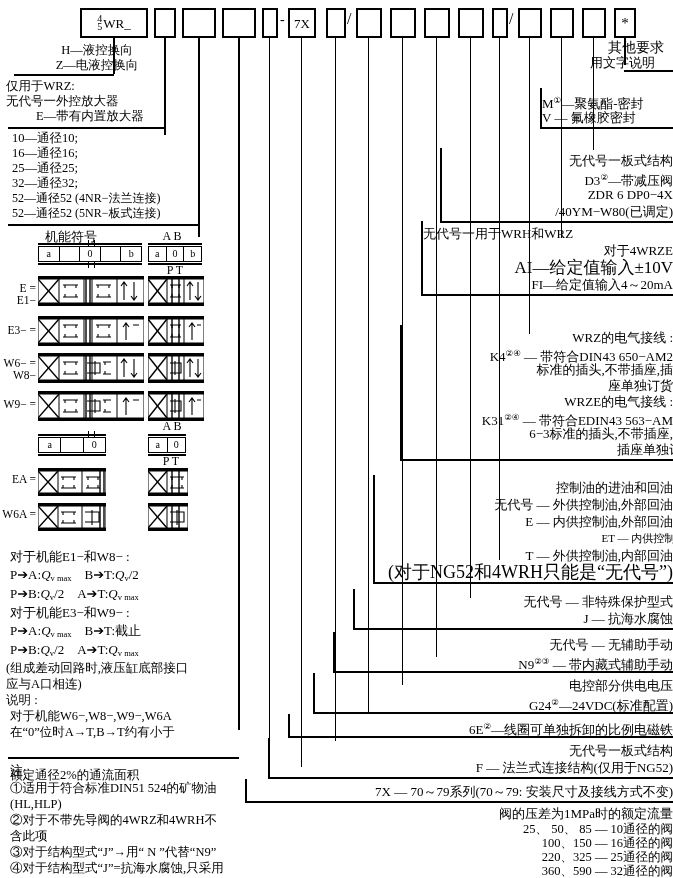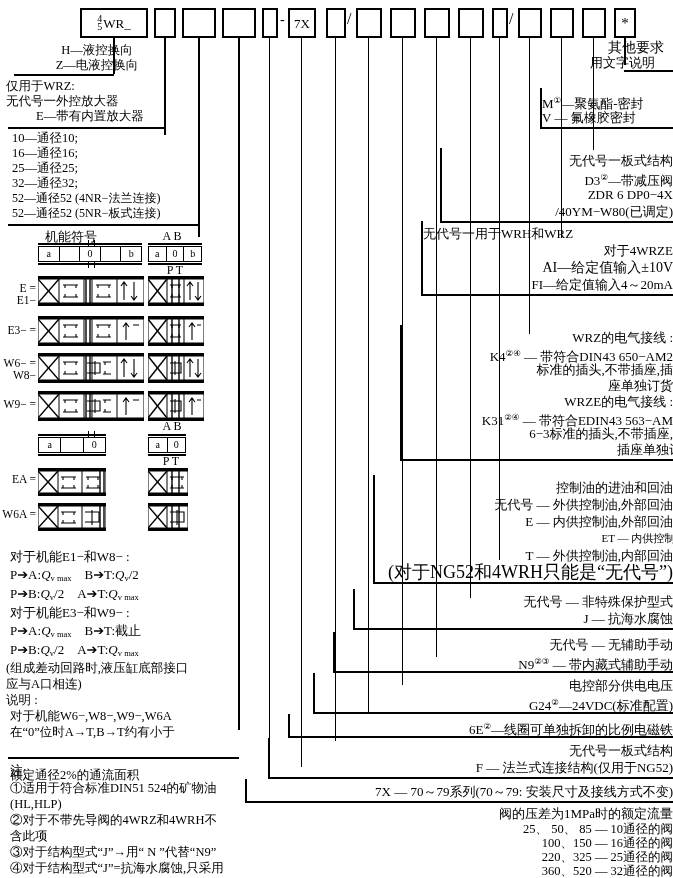--- a/index.html
+++ b/index.html
@@ -451,21 +451,21 @@
   </div>
   <div class="tb r" style="left:433px;top:187px;width:240px;font-size:13px;">ZDR 6 DP0−4X</div>
   <div class="tb r" style="left:433px;top:204px;width:240px;font-size:13px;">/40YM−W80(已调定)</div>
   <div class="hline2" style="left:440px;top:221px;width:233px;"></div>
   <div class="vline2" style="left:440px;top:148px;height:73px;"></div>
 </div>
 
 <div>
   <div class="tb" style="left:423px;top:226px;font-size:13px;">无代号一用于WRH和WRZ</div>
   <div class="tb r" style="left:423px;top:243px;width:250px;font-size:13px;">对于4WRZE</div>
-  <div class="tb r" style="left:423px;top:260px;width:250px;font-size:14px;">AI—给定值输入±10V</div>
+  <div class="tb r" style="left:423px;top:260px;width:250px;font-size:17px;">AI—给定值输入±10V</div>
   <div class="tb r" style="left:423px;top:277px;width:250px;font-size:13px;">FI—给定值输入4～20mA</div>
   <div class="hline2" style="left:421px;top:294px;width:252px;"></div>
   <div class="vline2" style="left:421px;top:221px;height:73px;"></div>
 </div>
 
 <div>
   <div class="tb r" style="left:400px;top:330px;width:273px;font-size:13px;">WRZ的电气接线 :</div>
   <div class="tb r" style="left:400px;top:346px;width:273px;font-size:13px;">
     K4<span class="cirnum">②④</span> — 带符合DIN43 650−AM2
   </div>
@@ -536,15 +536,15 @@
   <div class="tb r" style="left:245px;top:784px;width:428px;font-size:13px;">7X — 70～79系列(70～79: 安装尺寸及接线方式不变)</div>
   <div class="hline2" style="left:245px;top:801px;width:428px;"></div>
   <div class="vline2" style="left:245px;top:779px;height:22px;"></div>
 </div>
 
 <div>
   <div class="tb r" style="left:273px;top:806px;width:400px;font-size:13px;">阀的压差为1MPa时的额定流量</div>
   <div class="tb r" style="left:273px;top:822px;width:400px;font-size:12.5px;">25、 50、  85 — 10通径的阀</div>
   <div class="tb r" style="left:273px;top:836px;width:400px;font-size:12.5px;">100、150 — 16通径的阀</div>
   <div class="tb r" style="left:273px;top:850px;width:400px;font-size:12.5px;">220、325 — 25通径的阀</div>
-  <div class="tb r" style="left:273px;top:864px;width:400px;font-size:12.5px;">360、520 — 32通径的阀</div>
+  <div class="tb r" style="left:273px;top:864px;width:400px;font-size:12.5px;">360、590 — 32通径的阀</div>
 
 </div>
 
 </body></html>

